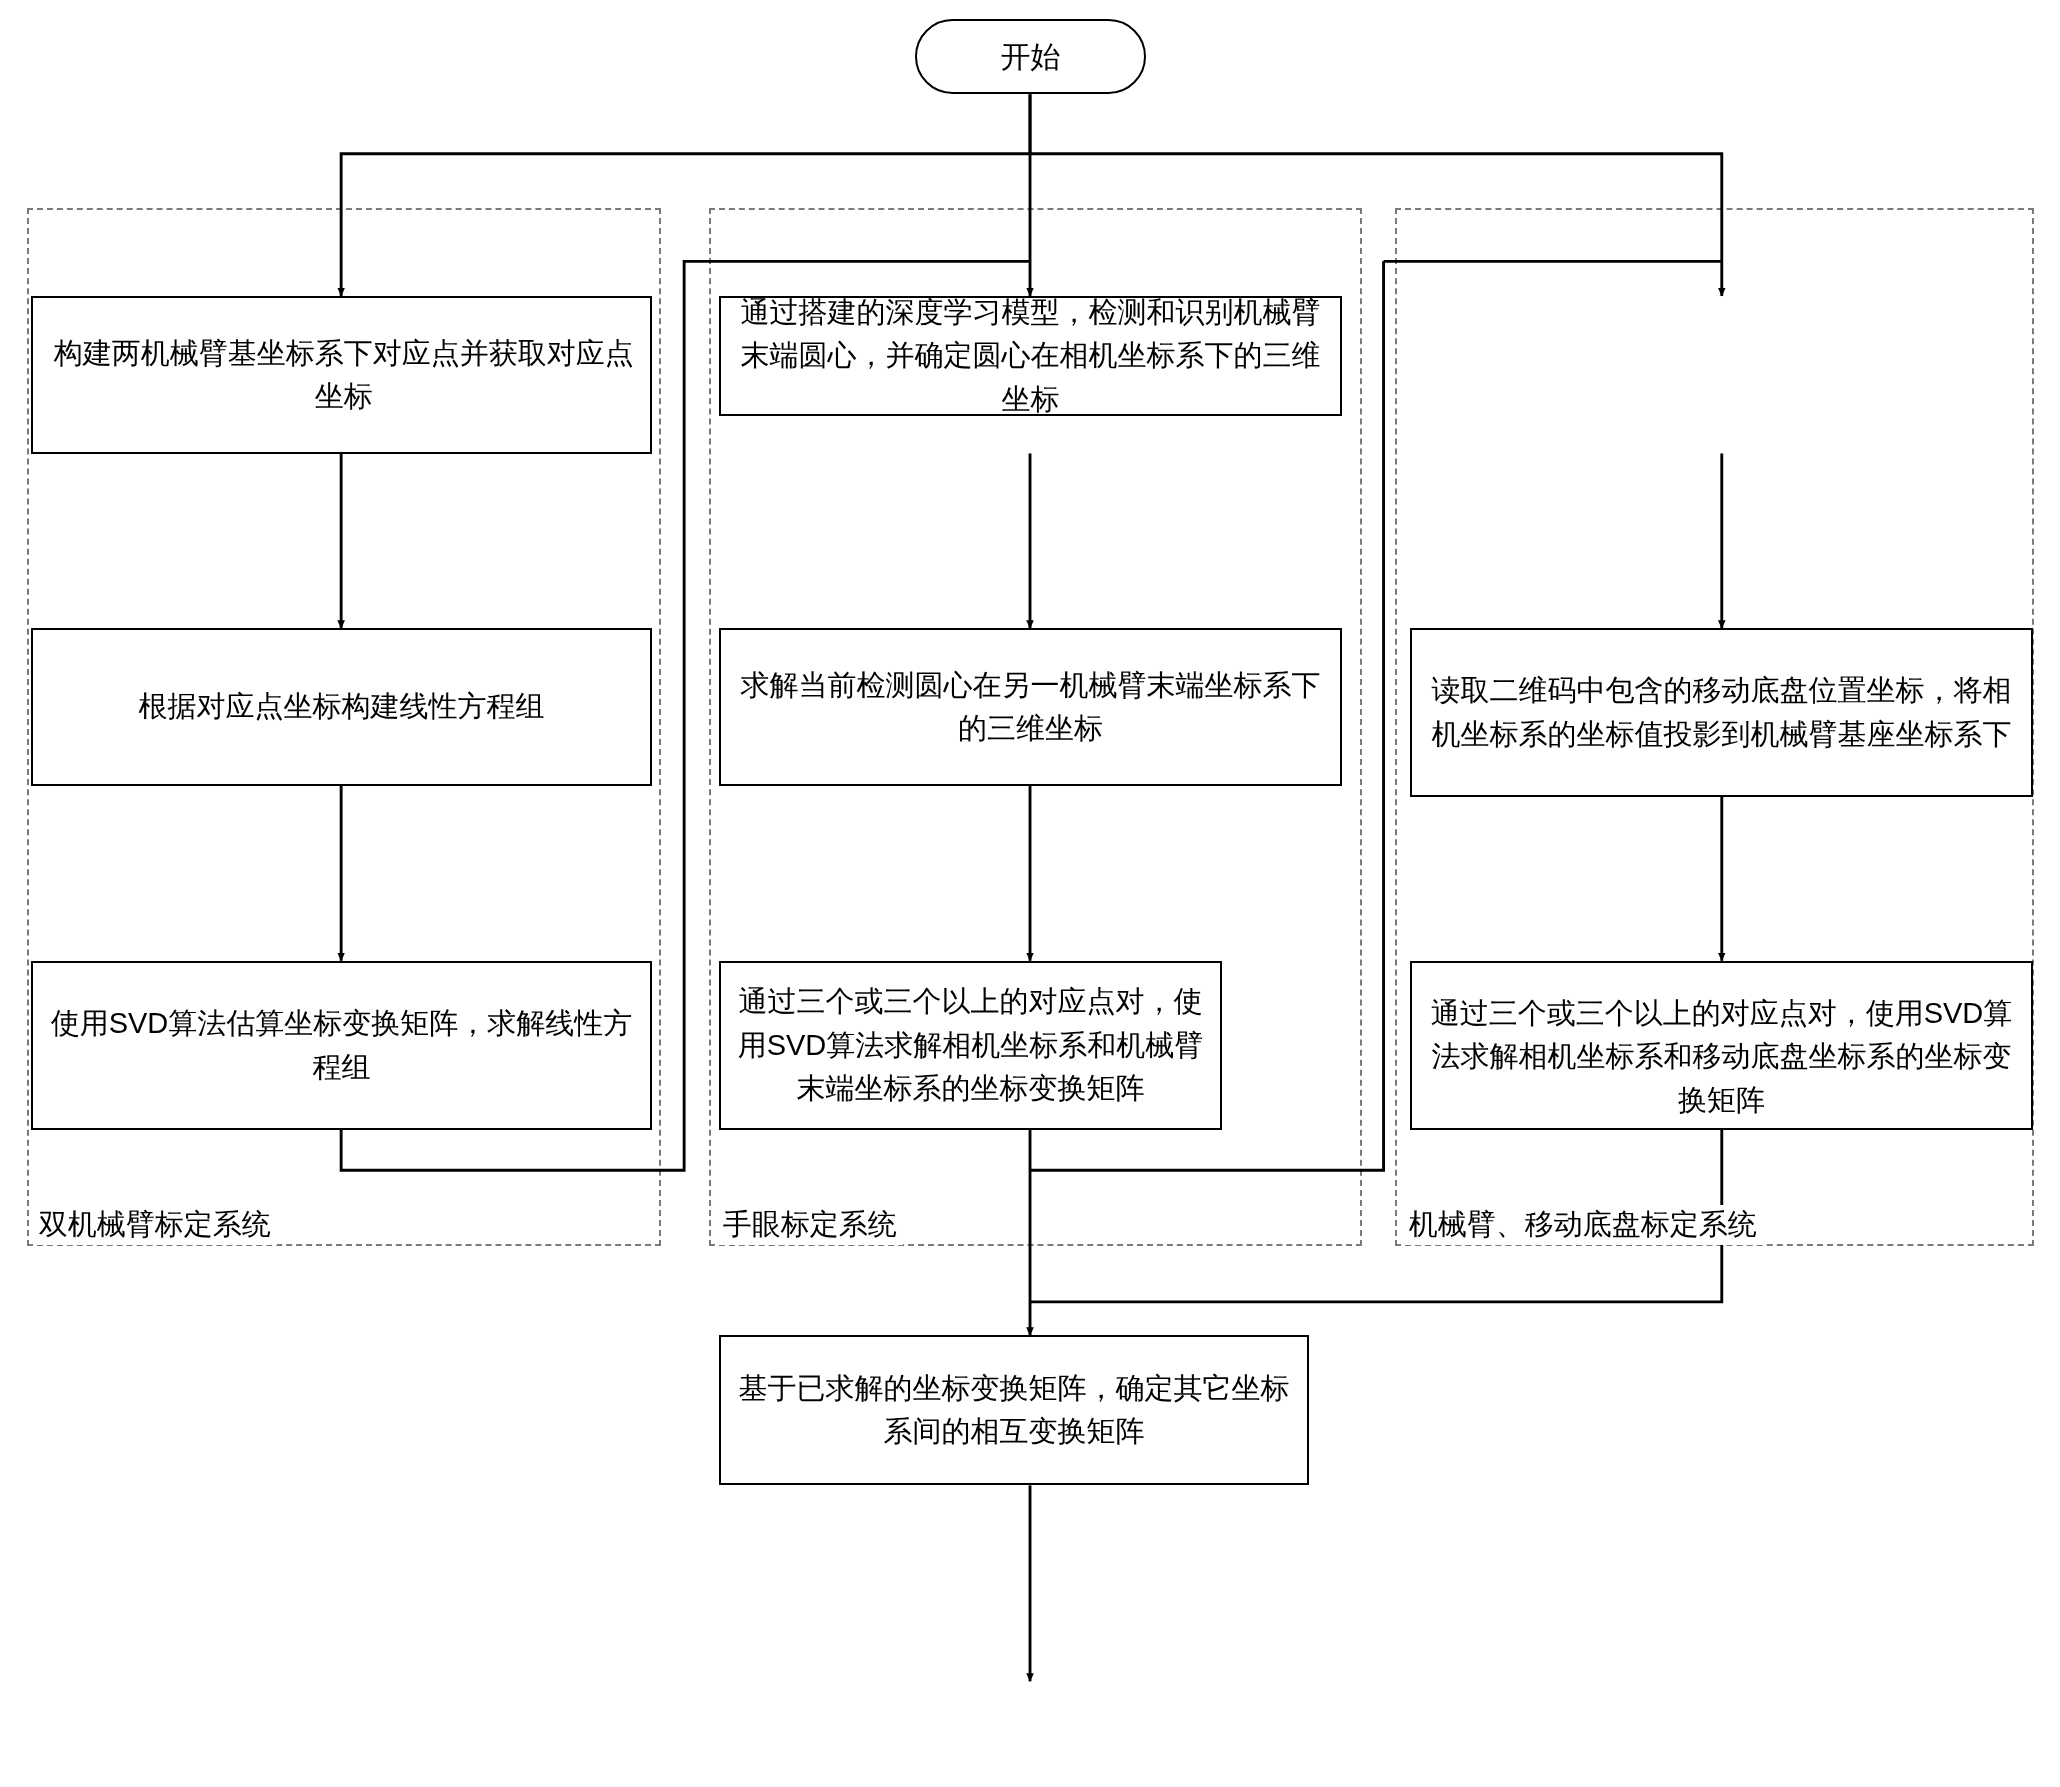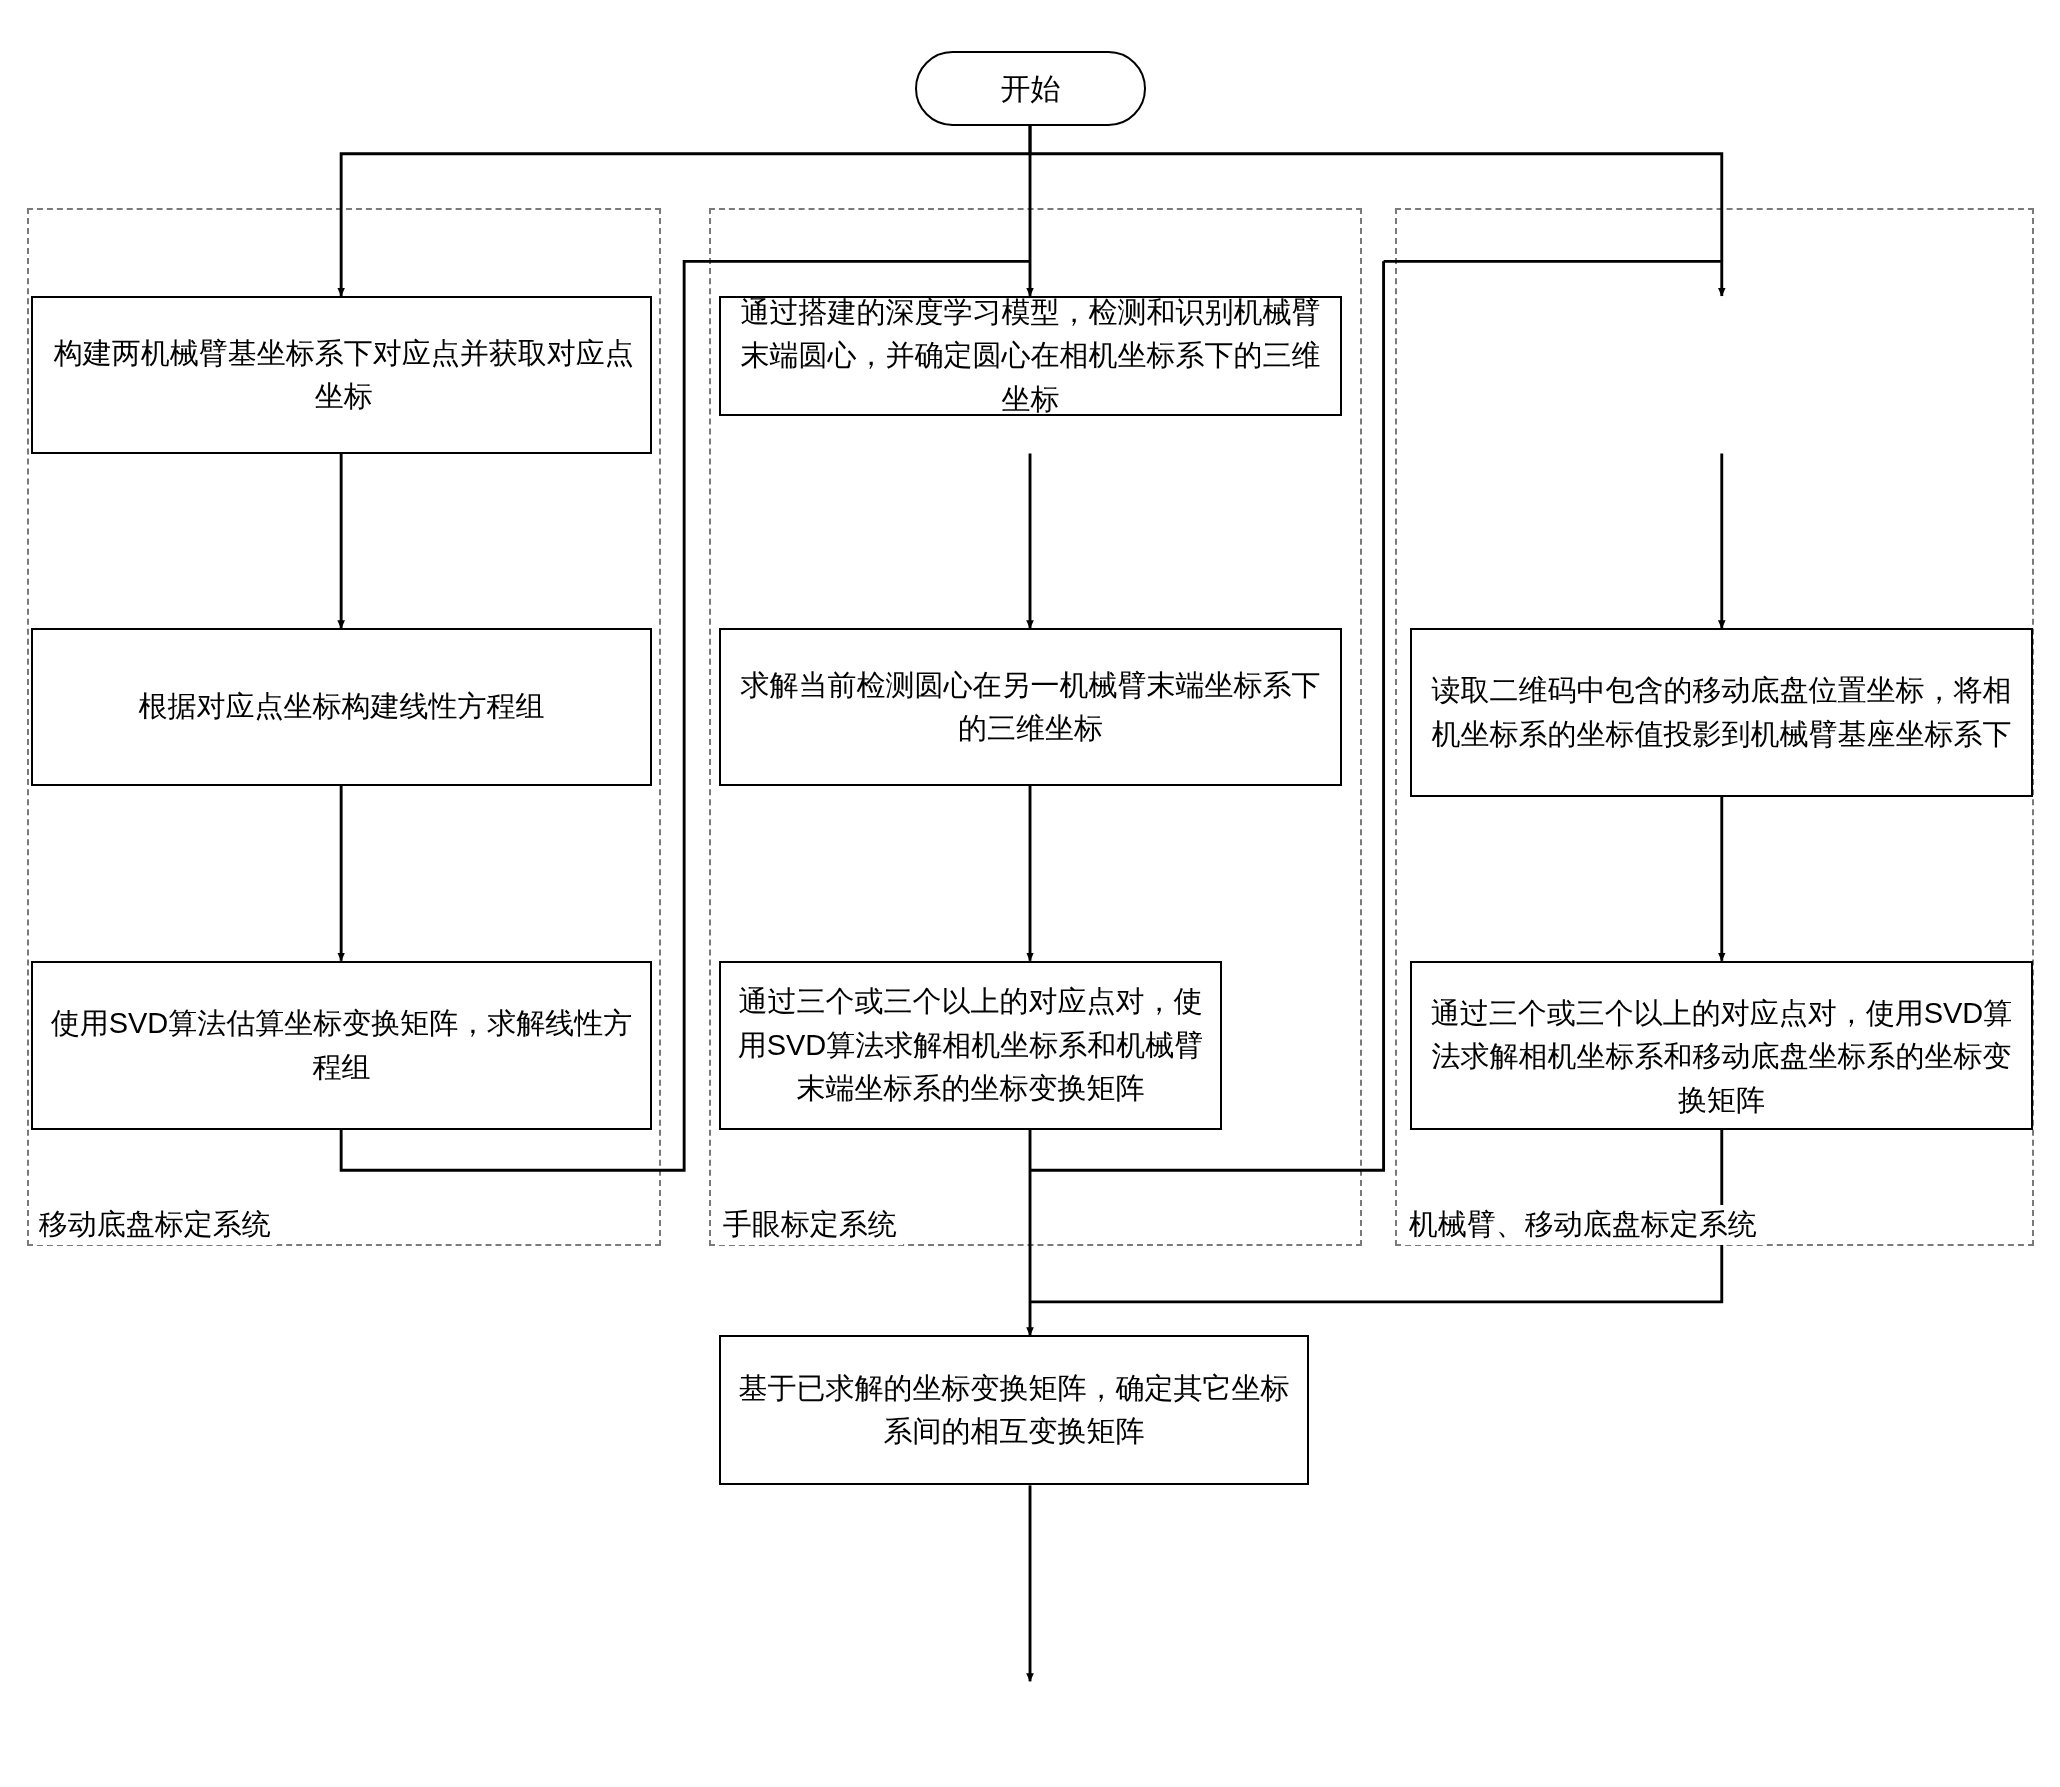--- a/index.html
+++ b/index.html
@@ -28,21 +28,20 @@
     text-align: center;
     color: #000000;
     font-size: 29px;
     line-height: 1.5;
     padding: 5.8px 13.4px;
     z-index: 3;
   }
   .terminator {
     border-radius: 58px;
     font-size: 30px;
-    margin-top: 32px;
   }
   .group {
     position: absolute;
     box-sizing: border-box;
     border: 2.9px dashed #7a7a7a;
     background: transparent;
     z-index: 1;
   }
   .group-label {
     position: absolute;
@@ -69,21 +68,21 @@
 </style>
 </head>
 <body>
 
 <div id="canvas">
 
   <div class="group" style="left:27px; top:208px; width:634px; height:1038px;"></div>
   <div class="group" style="left:709px; top:208px; width:653px; height:1038px;"></div>
   <div class="group" style="left:1395px; top:208px; width:639px; height:1038px;"></div>
 
-  <div class="group-label" style="left:33px; top:1205px;">移动底盘标定系统</div>
+  <div class="group-label" style="left:33px; top:1205px;">双机械臂标定系统</div>
   <div class="group-label" style="left:717px; top:1205px;">手眼标定系统</div>
   <div class="group-label" style="left:1403px; top:1205px;">机械臂、移动底盘标定系统</div>
 
   <svg class="edges" viewBox="0 0 2145 1861">
     <defs>
       <marker id="arrow" markerWidth="12" markerHeight="12" refX="8.5" refY="4" orient="auto" markerUnits="userSpaceOnUse">
         <path d="M0,0 L9,4 L0,8 z" fill="#000000"></path>
       </marker>
     </defs>
     <g stroke="#000000" stroke-width="3" fill="none">

